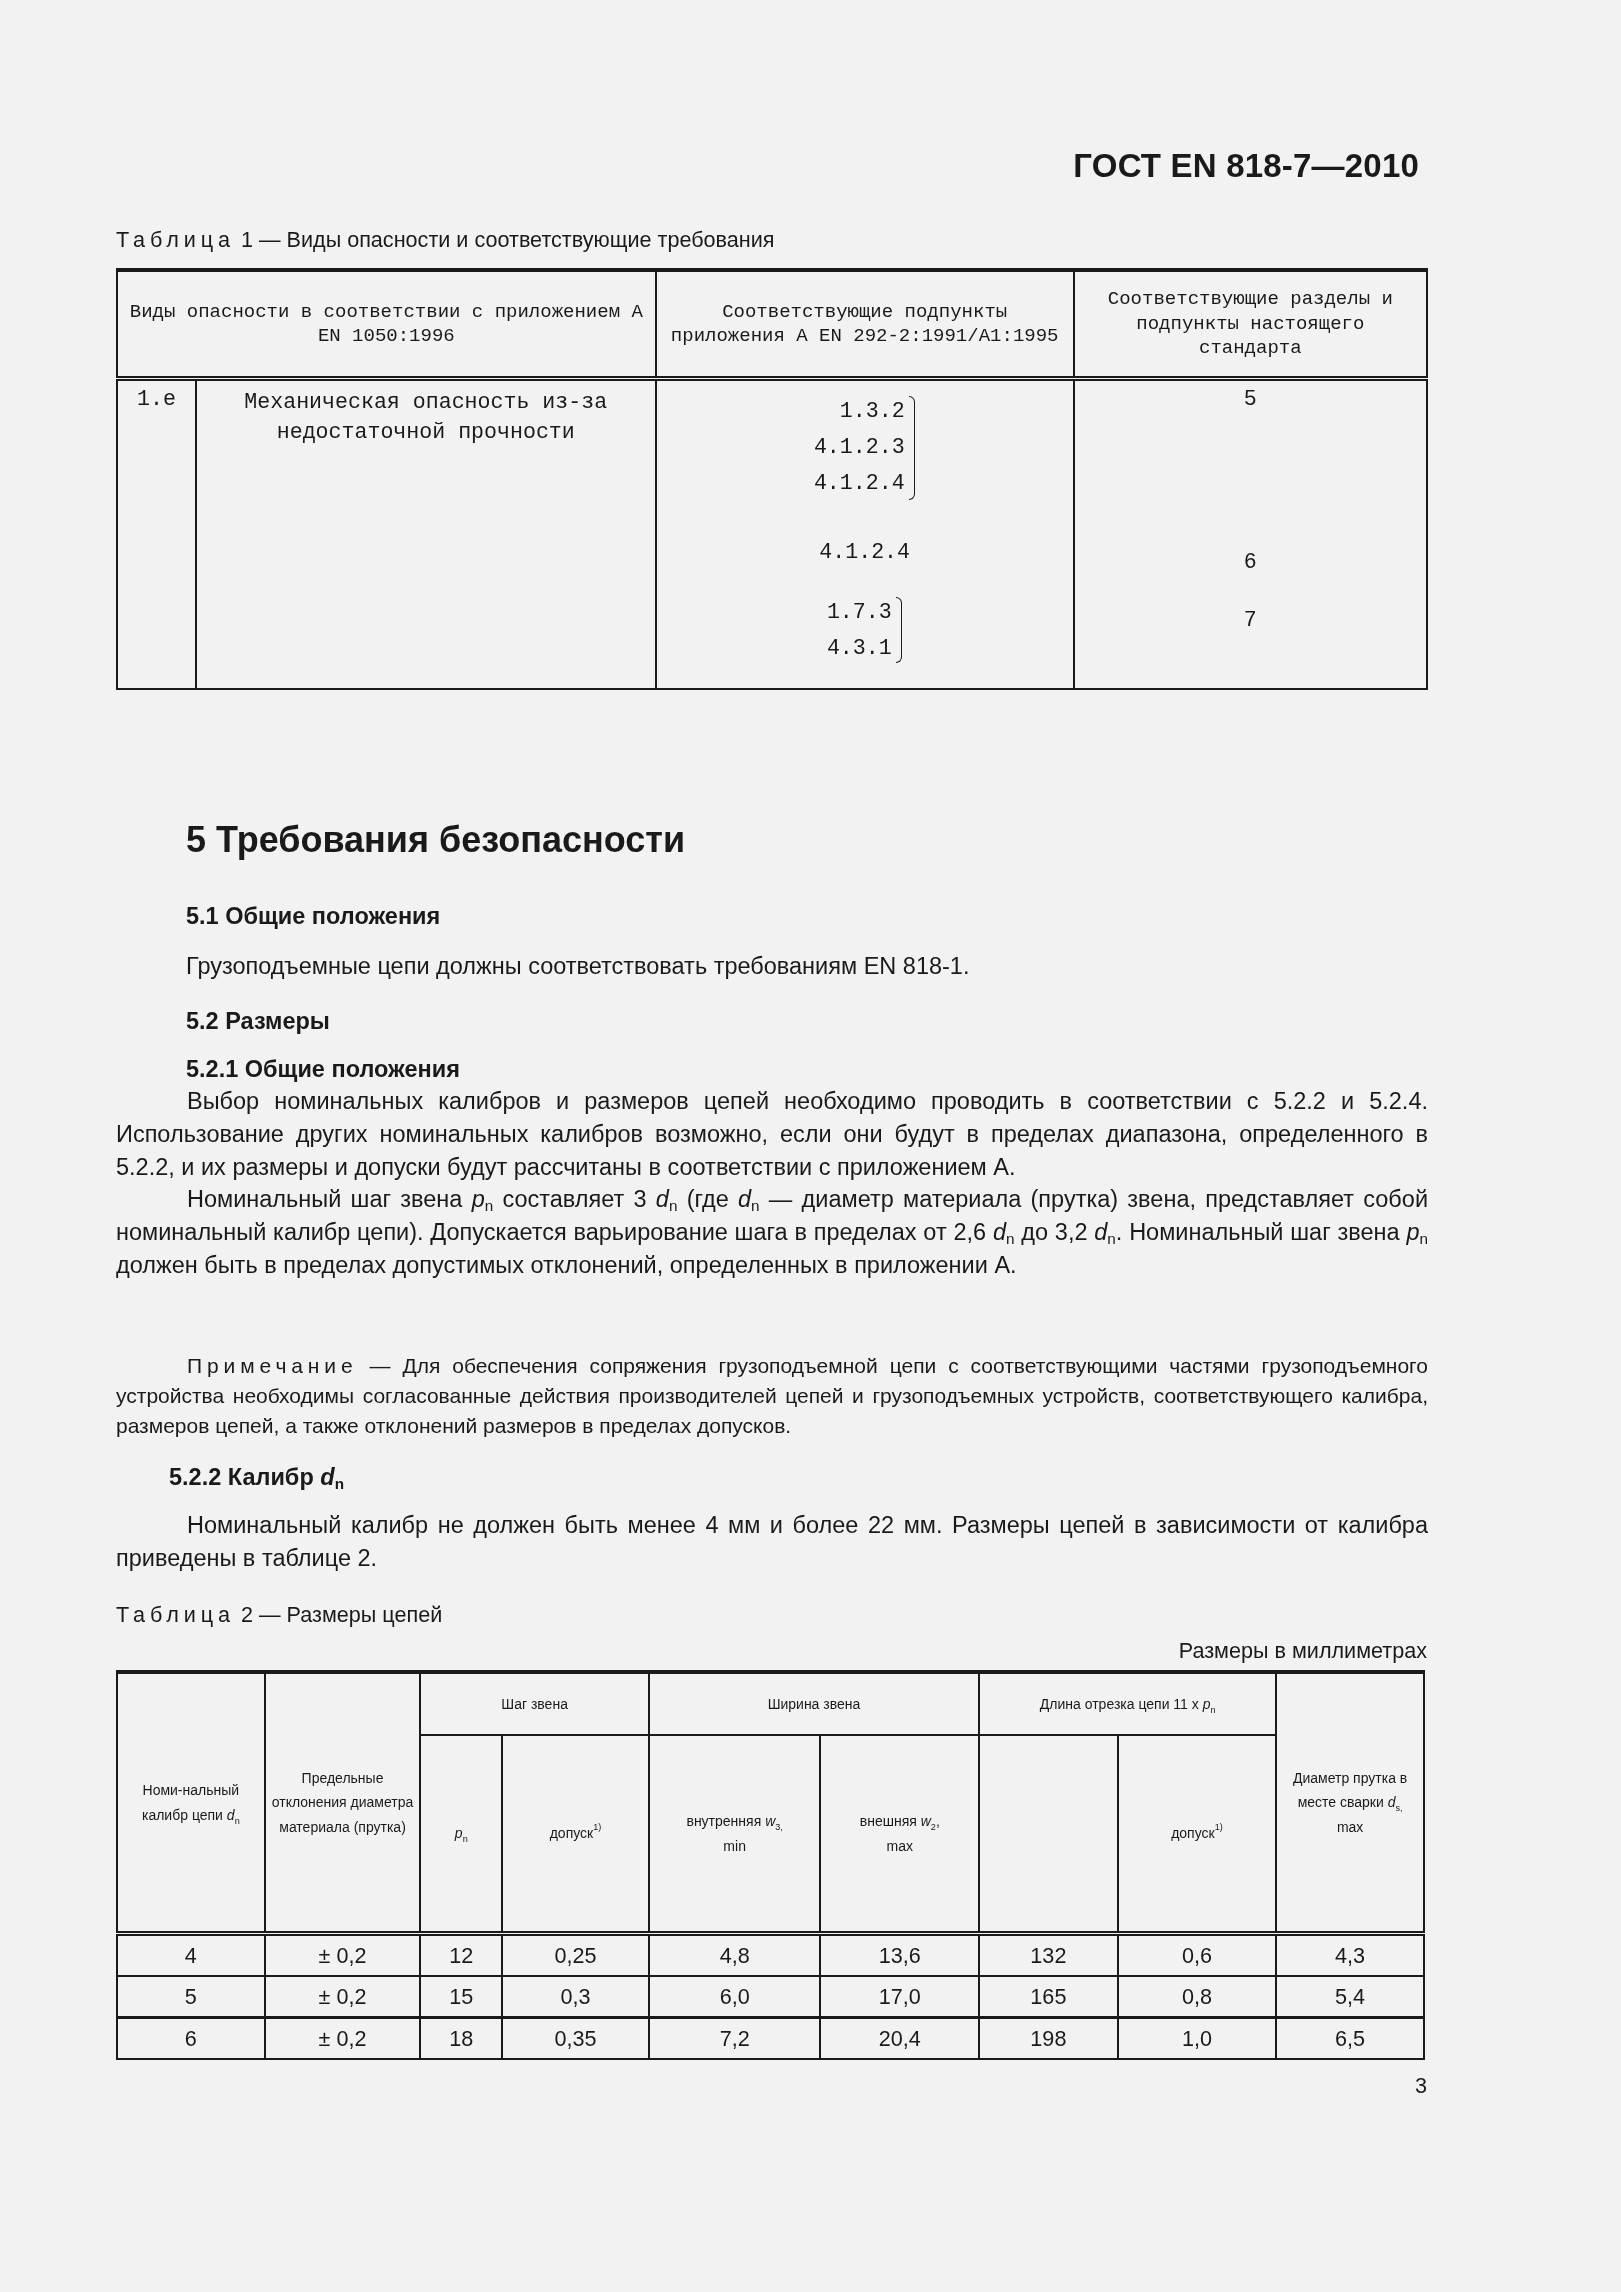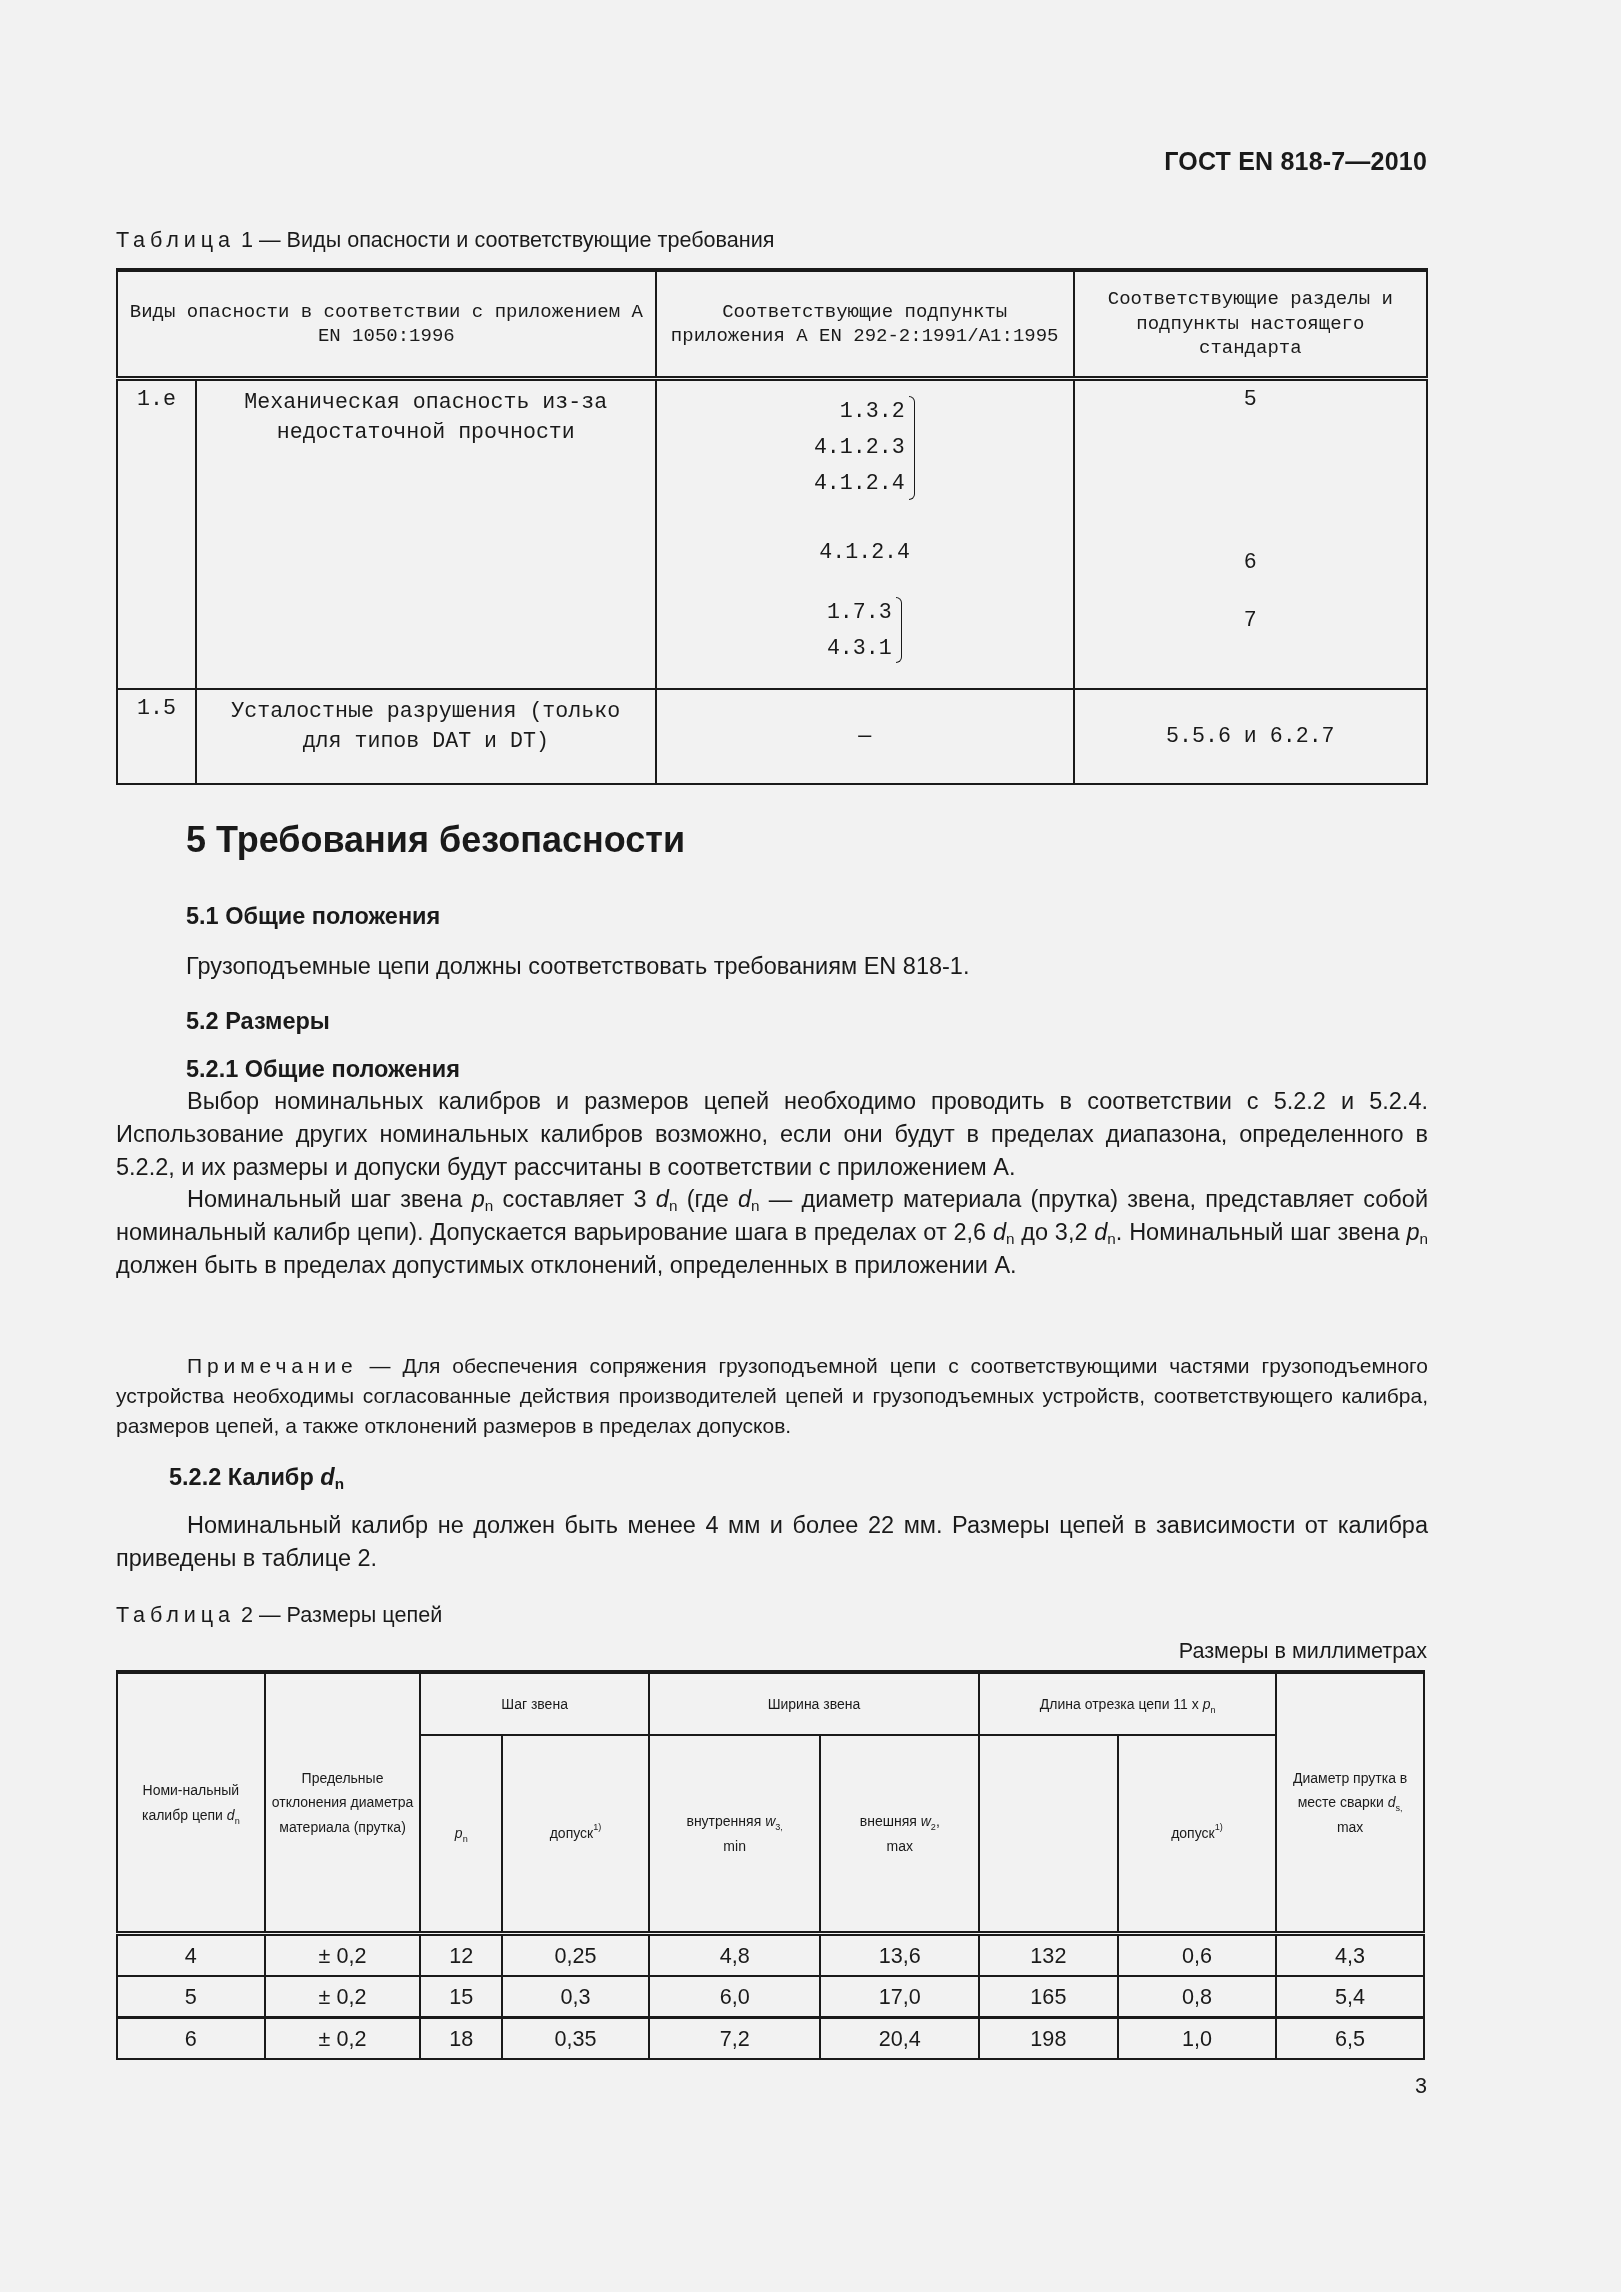--- a/index.html
+++ b/index.html
@@ -1,21 +1,21 @@
 <!DOCTYPE html>
 <html><head>
 <meta charset="utf-8">
 <style>
   html, body { margin:0; padding:0; }
   body {
     width:1621px; height:2293px; background:#f2f2f2; position:relative;
     font-family:"Liberation Sans", sans-serif; color:#1a1a1a; overflow:hidden;
   }
   .abs { position:absolute; }
-  .doc-id { right:194px; top:147px; font-size:25px; font-weight:bold; letter-spacing:0.2px; }
+  .doc-id { right:202px; top:147px; font-size:33px; font-weight:bold; letter-spacing:0.2px; }
   .caption { left:116px; font-size:21.6px; }
   .spaced { letter-spacing:4.9px; }
   table { border-collapse:collapse; position:absolute; }
   .t1 { left:116px; top:268px; width:1312px; font-size:21.6px;font-family:Liberation Mono, monospace; }
   .t1 td, .t1 th { border:2px solid #1a1a1a; vertical-align:top; font-weight:normal; text-align:center; }
   .t1 thead th { height:104px; vertical-align:middle; font-size:19px; line-height:24.5px; padding:0 9.8px; }
   .t1 thead tr th { border-top:4.9px solid #1a1a1a; }
   .t1 .sep td { border-top:5.9px double #1a1a1a; }
   .t1 tbody tr:last-child td { border-bottom:2.9px solid #1a1a1a; }
   .t1 .row2 td { border-top:2.9px solid #1a1a1a; }
@@ -86,26 +86,20 @@
           </div>
         </div>
       </td>
       <td style="padding-top:5.9px;">
         <div style="position:relative; height:294px;">
           <div class="abs" style="left:0; right:0; top:0;">5</div>
           <div class="abs" style="left:0; right:0; top:163px;">6</div>
           <div class="abs" style="left:0; right:0; top:221px;">7</div>
         </div>
       </td>
-    </tr>
-    <tr class="row2">
-      <td style="height:86px; padding-top:5.9px;">1.5</td>
-      <td style="padding:5.9px 11.8px 0; line-height:30px;">Усталостные разрушения (только для типов DAT и DT)</td>
-      <td style="vertical-align:middle;">—</td>
-      <td style="vertical-align:middle;">5.5.6 и 6.2.7</td>
     </tr>
   </tbody>
 </table>
 
 <h2 style="left:186px; top:819px;">5  Требования безопасности</h2>
 <h3 style="left:186px; top:903px;">5.1  Общие положения</h3>
 <div class="p" style="top:950px; left:186px; width:1242px;">Грузоподъемные цепи должны соответствовать требованиям EN 818-1.</div>
 <h3 style="left:186px; top:1008px;">5.2  Размеры</h3>
 <h3 style="left:186px; top:1056px;">5.2.1  Общие положения</h3>
 

